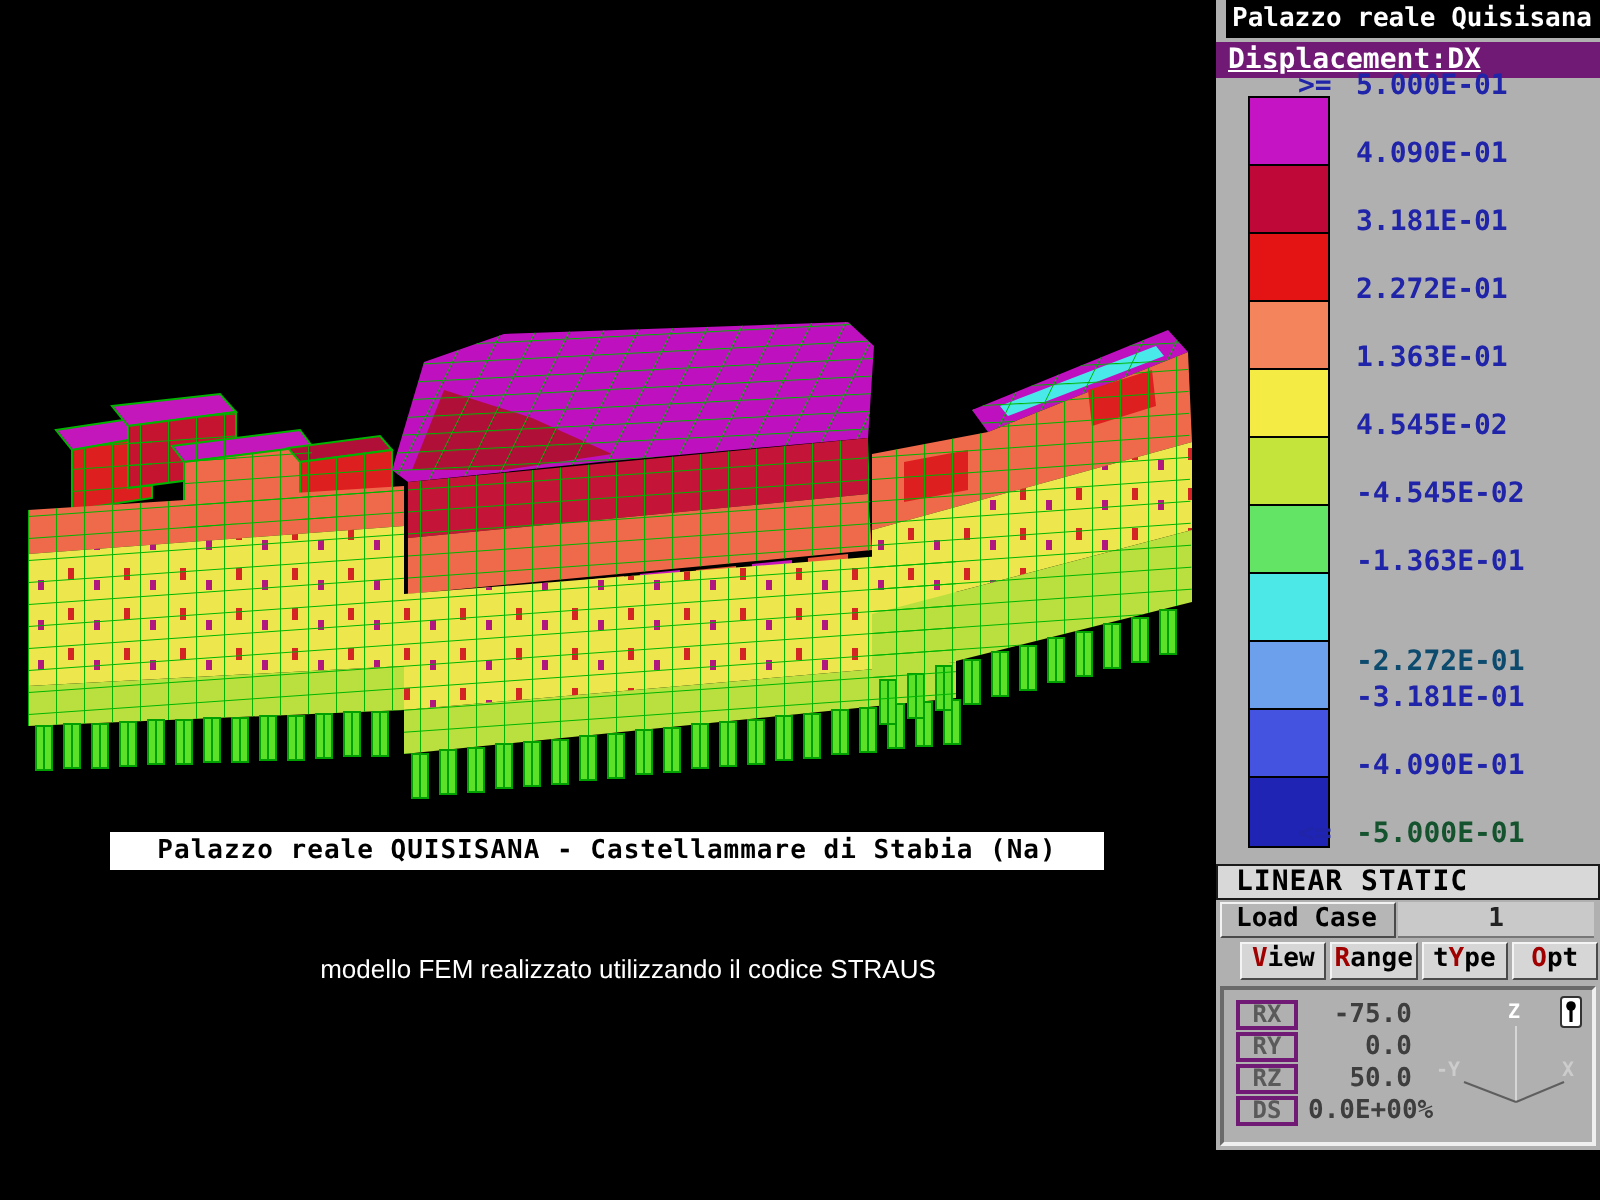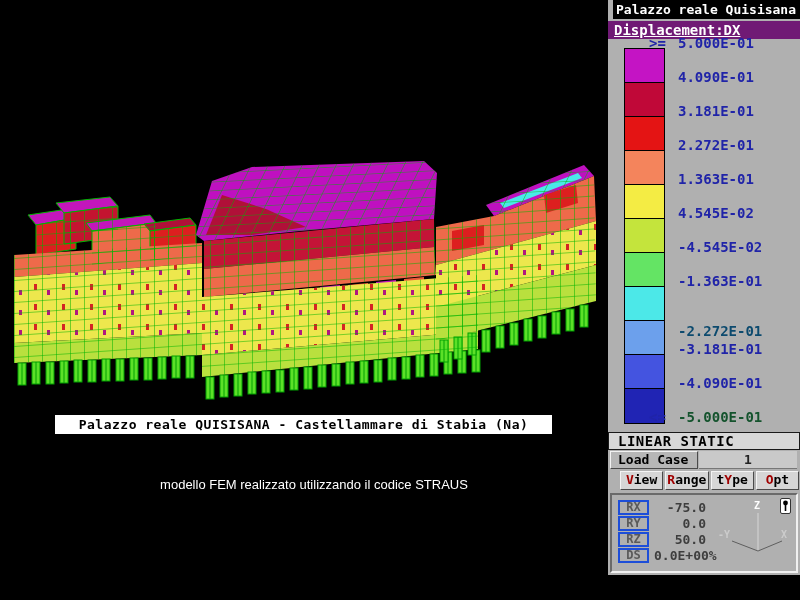--- a/index.html
+++ b/index.html
@@ -90,21 +90,21 @@
   .pbtn .hot { color:#a00000; }
   
   #viewbox {
     position:absolute; left:2px; right:2px; top:493px; height:80px;
     background:#b0b0b0;
     border:2px solid; border-color:#6a6a6a #f0f0f0 #f0f0f0 #6a6a6a;
   }
   .vrow { position:absolute; left:6px; height:15px; }
   .vlabel {
     position:absolute; left:0; top:0; width:31px; height:15px;
-    border:2px solid #1d4ed8; color:#5a5a5a; font-weight:bold; font-size:12px;
+    border:2px solid #701a75; color:#5a5a5a; font-weight:bold; font-size:12px;
     line-height:11px; text-align:center;
   }
   .vvalue {
     position:absolute; left:36px; top:0; width:52px; height:15px;
     color:#3e3e3e; font-weight:bold; font-size:13px; line-height:15px; text-align:right;
     white-space:nowrap;
   }
   .vvalue.wide { width:auto; text-align:left; }
   #axis-triad { position:absolute; right:8px; top:4px; }
   #pin-icon {

